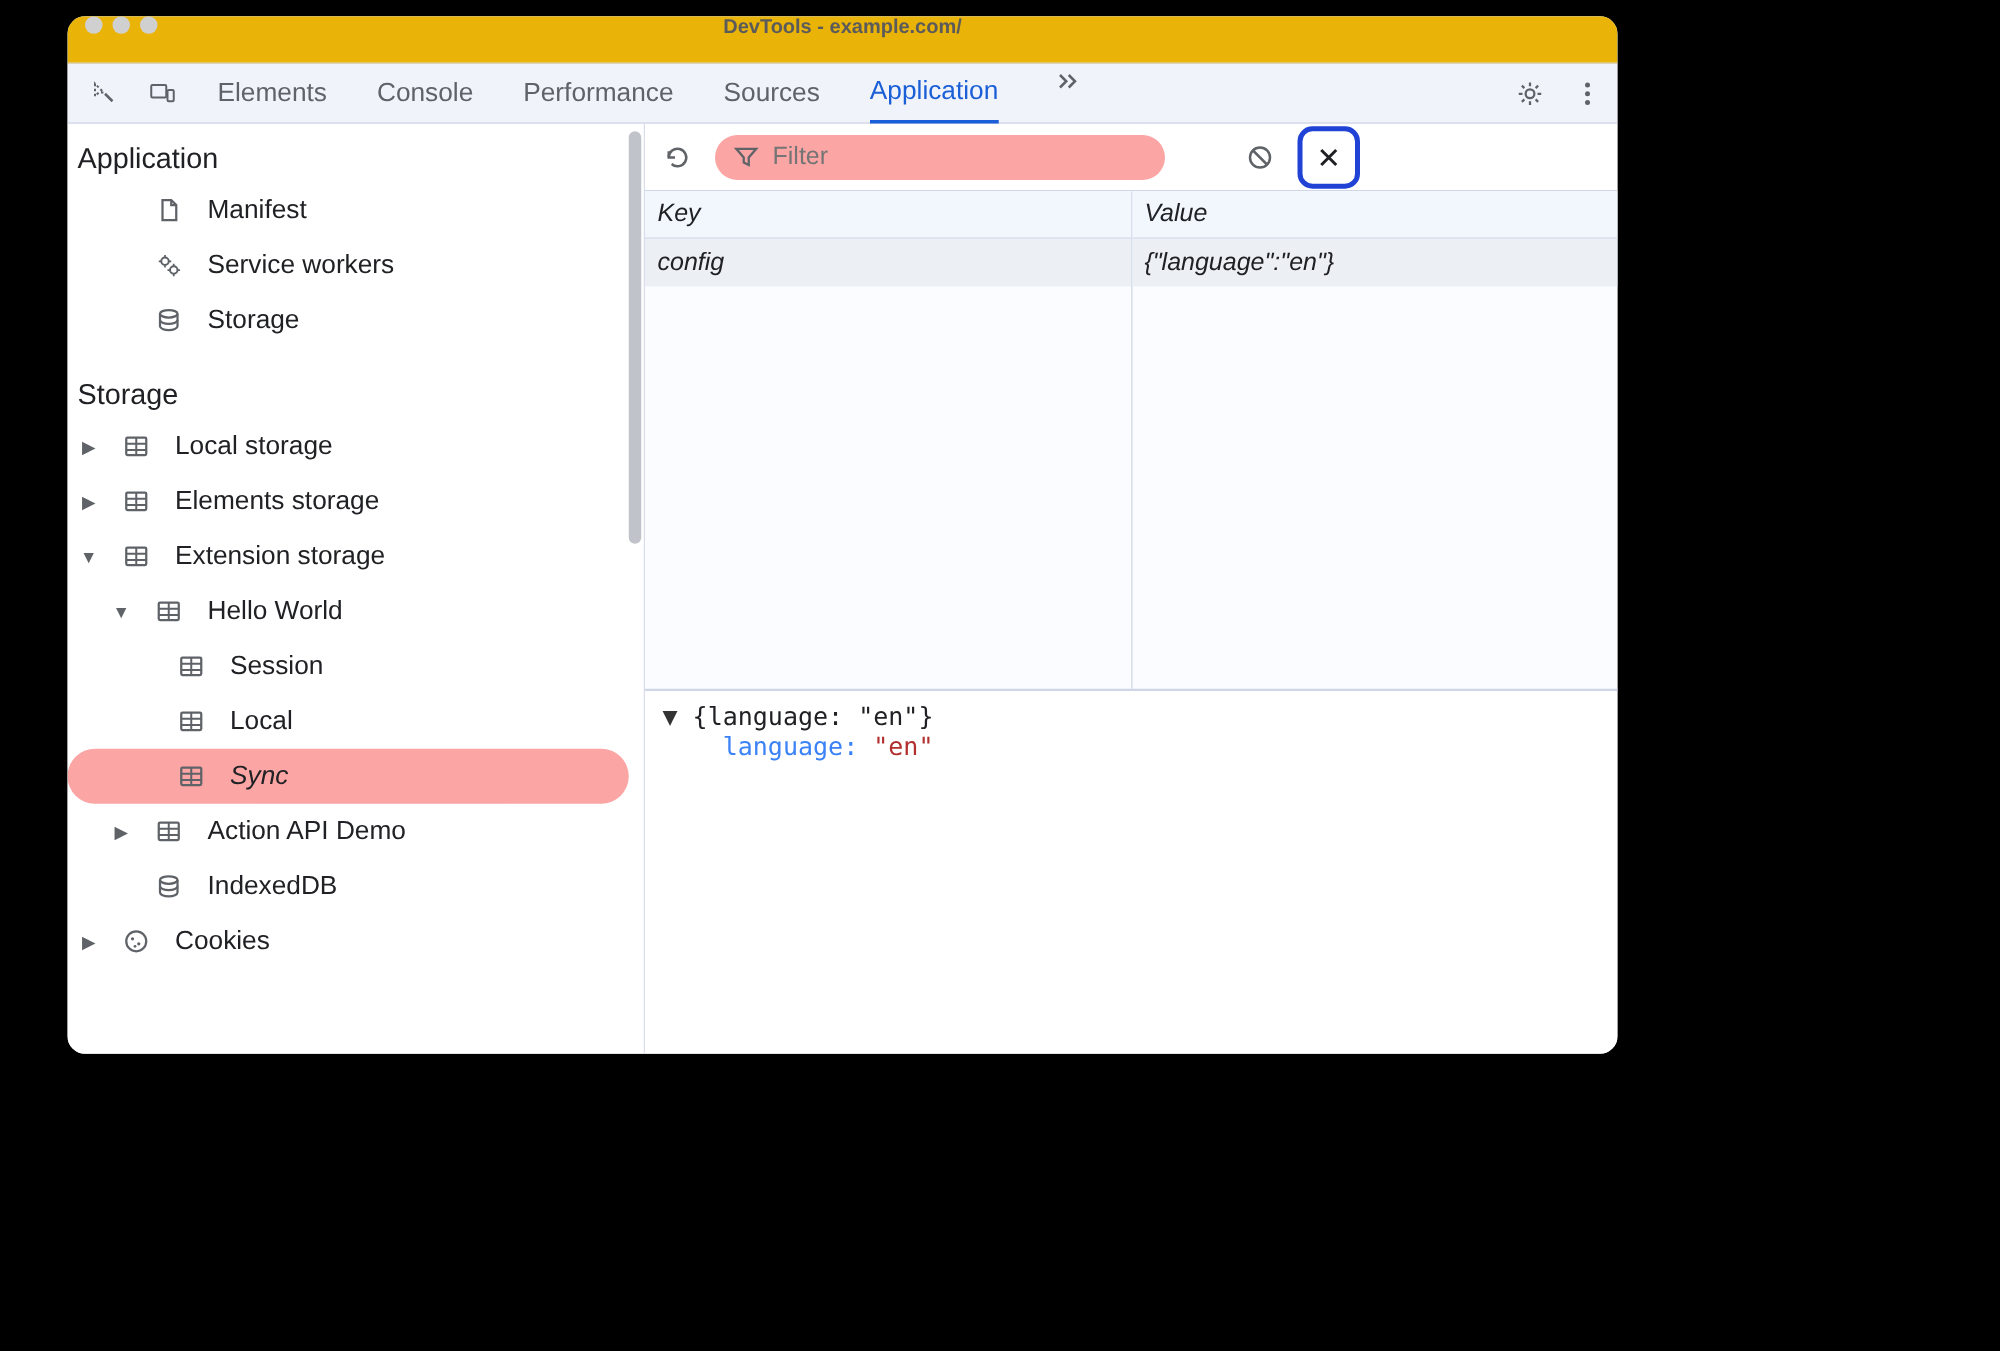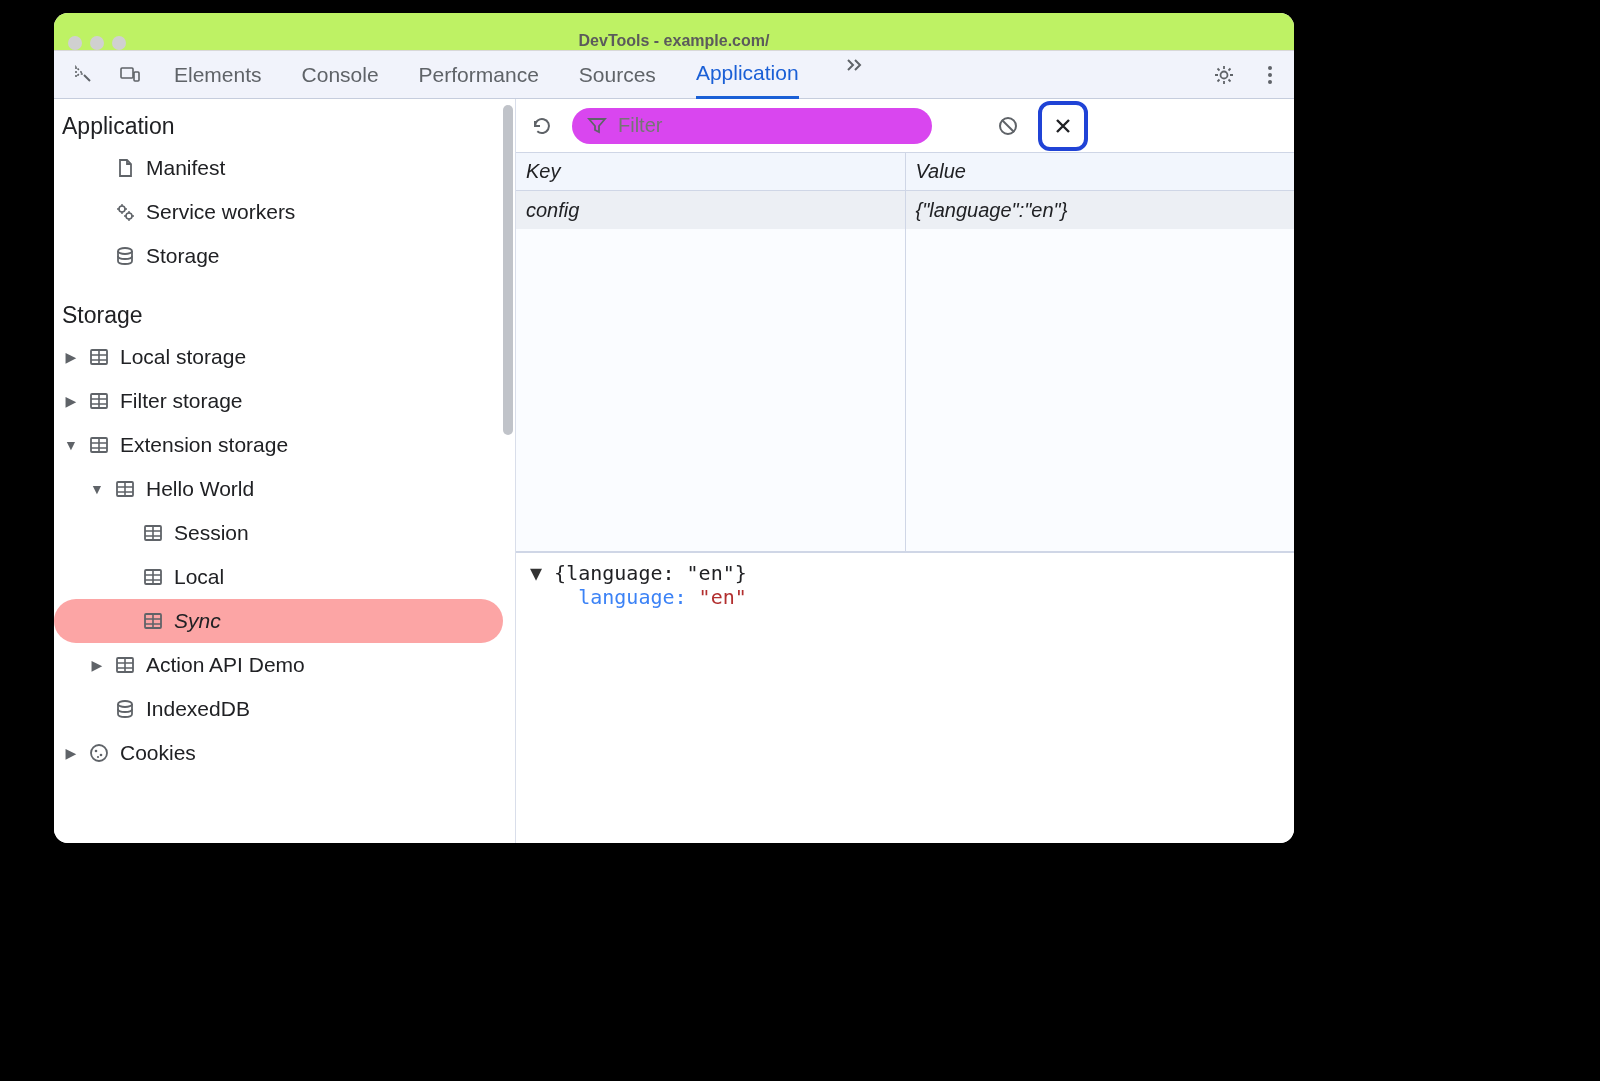--- a/index.html
+++ b/index.html
@@ -17,22 +17,22 @@
     left: 54px; top: 13px;
     width: 1240px; height: 830px;
     background: #fff;
     border-radius: 14px;
     overflow: hidden;
     box-shadow: 0 10px 40px rgba(0,0,0,.5);
     display: flex; flex-direction: column;
   }
   .titlebar {
     height: 38px;
-    background: #bef264;
-    display: flex; align-items: flex-end;
+    background: #eab308;
+    display: flex; align-items: flex-start;
     position: relative;
     border-bottom: 1px solid #d8d8d8;
     text-decoration: underline;
   }
   .traffic {
     display: flex; gap: 8px; margin-left: 14px;
   }
   .traffic span {
     width: 14px; height: 14px; border-radius: 50%;
     background: #d0d0d0;
@@ -67,21 +67,21 @@
     width: 462px;
     border-right: 1px solid #d9deea;
     overflow-y: hidden;
     position: relative;
     background: #fff;
   }
   .sidebar-inner { padding: 6px 0 10px 0; }
   .group-label { font-size: 23px; padding: 8px 0 6px 8px; color: #202124; }
   .tree-item {
     height: 44px;
-    display: flex; align-items: center; gap: 10px;
+    display: flex; align-items: center; gap: 20px;
     padding-left: 10px;
     font-size: 21px;
     cursor: pointer;
     white-space: nowrap;
   }
   .tree-item.selected { background: #fca5a5; border-radius: 22px; margin-right: 12px; font-style: italic; }
   .caret { width: 14px; display: inline-flex; justify-content: center; color: #5f6368; font-size: 14px; }
   .blank-caret { width: 14px; }
   .tree-icon { width: 22px; height: 22px; display:inline-flex;align-items:center;justify-content:center; color:#5f6368; }
   .tree-icon svg { width: 22px; height: 22px; }
@@ -98,21 +98,21 @@
   .toolbar {
     height: 54px;
     display: flex; align-items: center; gap: 16px;
     padding: 0 12px;
     border-bottom: 1px solid #cfd6e6;
     background: #fff;
   }
   .filterbox {
     flex: 0 0 360px;
     height: 36px;
-    background: #d946ef;
+    background: #fca5a5;
     border-radius: 18px;
     display: flex; align-items: center; gap: 10px;
     padding: 0 14px;
     color: #68707a;
   }
   .filterbox input {
     border: none; background: transparent; outline: none;
     font-size: 20px; color: #333; flex: 1;
   }
   .toolbar .gap { flex: 0 0 30px; }
@@ -316,21 +316,21 @@
             </span>
           <span>Local storage</span>
         </div>
         <div class="tree-item indent-0">
           <span class="caret">▶</span>
           <span class="tree-icon">
               <svg viewBox="0 0 22 22">
                 <use href="#i-table"></use>
               </svg>
             </span>
-          <span>Filter storage</span>
+          <span>Elements storage</span>
         </div>
         <div class="tree-item indent-0">
           <span class="caret">▼</span>
           <span class="tree-icon">
               <svg viewBox="0 0 22 22">
                 <use href="#i-table"></use>
               </svg>
             </span>
           <span>Extension storage</span>
         </div>

